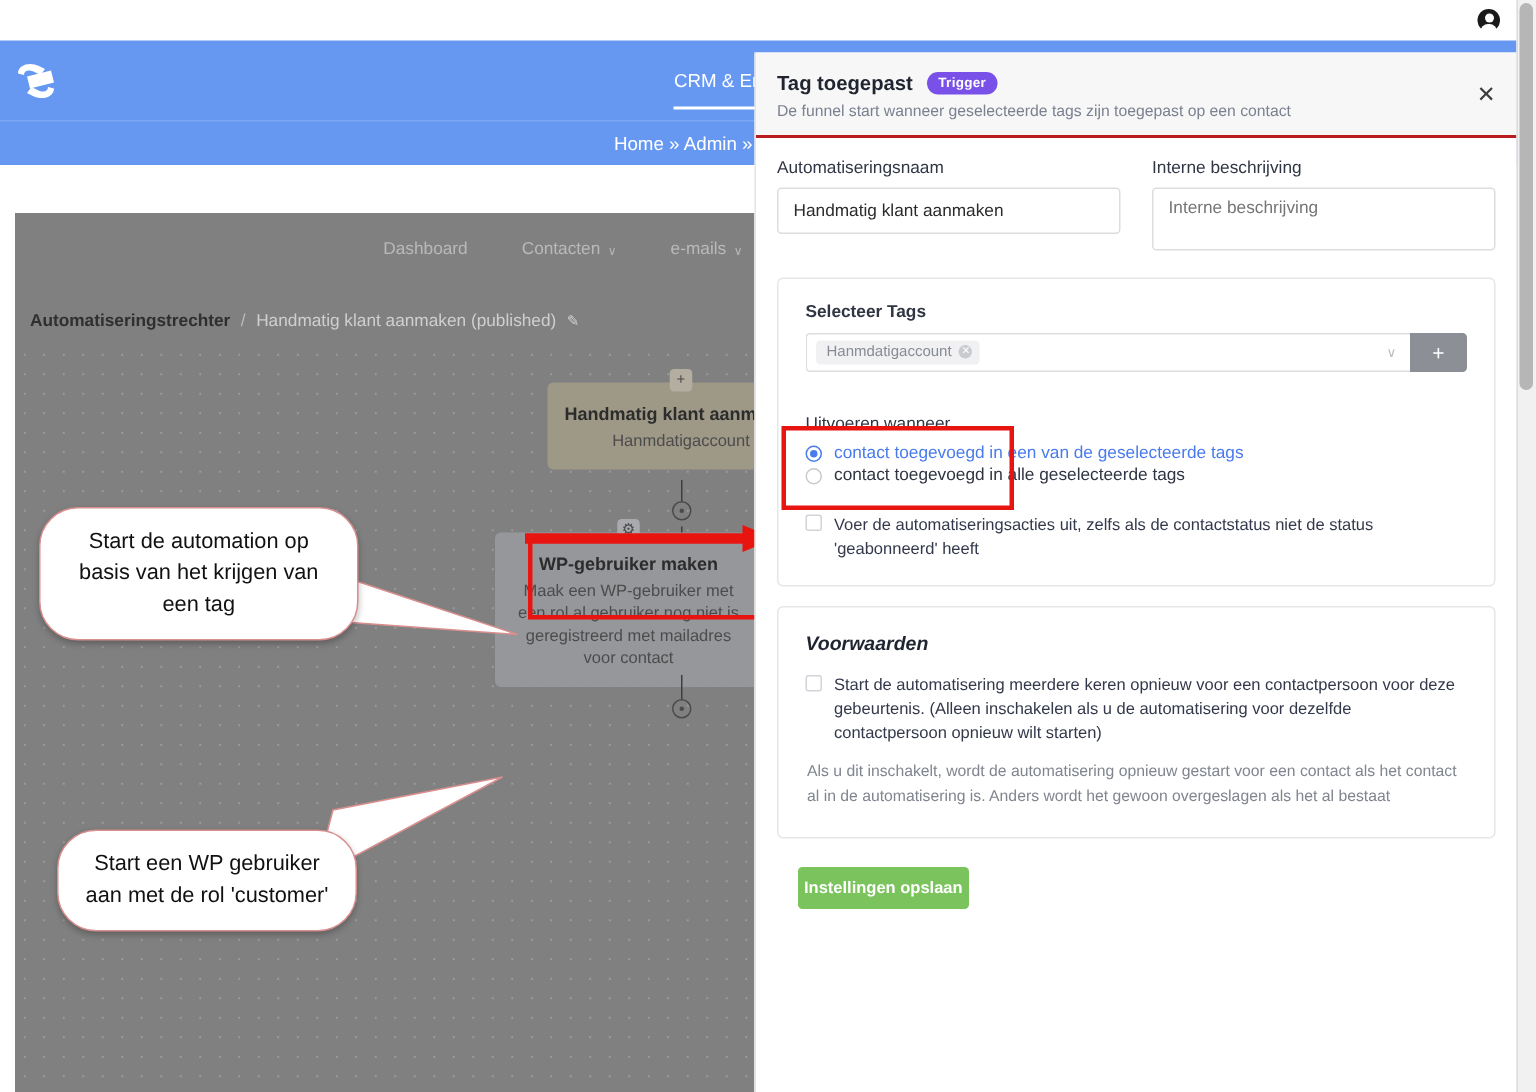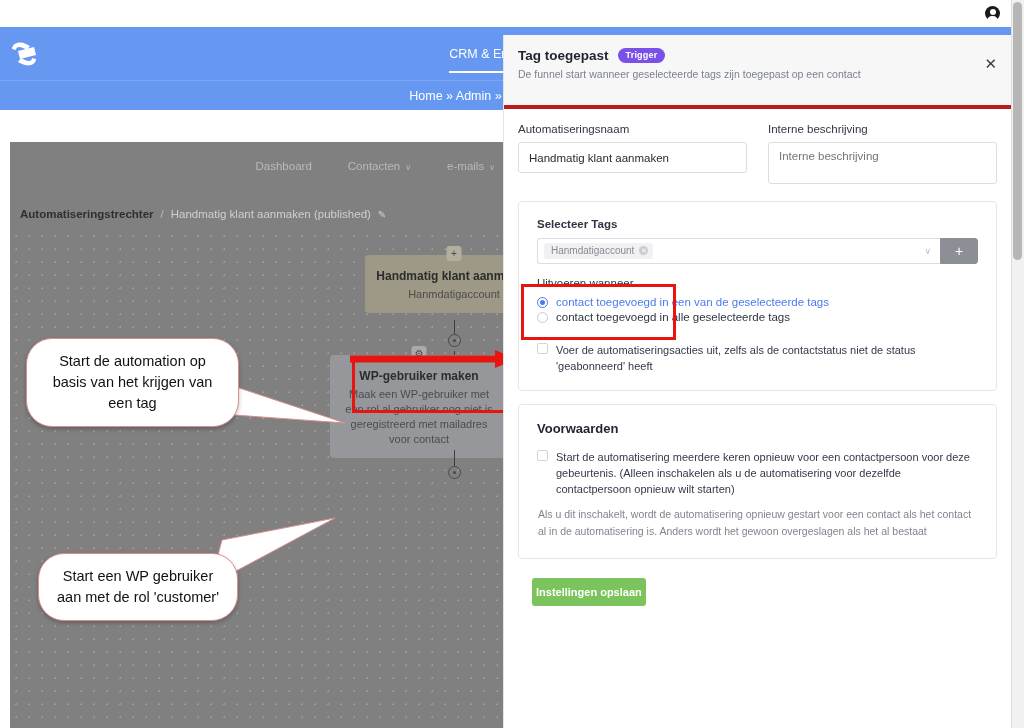--- a/index.html
+++ b/index.html
@@ -161,22 +161,22 @@
   .rb-tags { left: 520px; top: 284px; width: 155px; height: 56px; }
   .red-arrow { position: absolute; z-index: 7; }
 
   
   .settings-panel {
     position: absolute; left: 503px; top: 35px; width: 508px; height: 693px;
     background: #ffffff; border-left: 1px solid #e4e4e4;
     z-index: 8;
   }
   .panel-header {
-    position: relative; background: #f7f7f7; border-bottom: 4px solid #b91c1c;
-    padding: 13px 16px 27px 14px; height: 74px;
+    position: relative; background: #f7f7f7; border-bottom: 2px solid #b91c1c;
+    padding: 13px 16px 27px 14px; height: 57px;
   }
   .panel-title-row { display: flex; align-items: center; gap: 9px; }
   .panel-title { font-size: 13.5px; font-weight: bold; color: #1f2430; }
   .badge-trigger {
     background: #7950e8; color: #ffffff; font-size: 9px; font-weight: bold;
     border-radius: 9px; padding: 2px 8px 3px; letter-spacing: .2px;
   }
   .panel-sub { font-size: 10.5px; color: #7b8191; margin-top: 5px; }
   .panel-close {
     position: absolute; right: 14px; top: 21px;
@@ -227,42 +227,42 @@
     position: absolute; right: 9px; top: 50%; transform: translateY(-50%);
     color: #b9bcc3; font-size: 9px;
   }
   .tag-add-btn {
     width: 38px; background: #8c8f96; color: #ffffff;
     border: 1px solid #8c8f96; border-radius: 0 3px 3px 0;
     font-size: 14px; display: flex; align-items: center; justify-content: center;
     cursor: pointer;
   }
 
-  .when-label { font-size: 11.5px; color: #2f3542; margin: 13px 0 7px; }
+  .when-label { font-size: 11.5px; color: #2f3542; margin: 29px 0 7px; }
   .radio-row { display: flex; align-items: center; gap: 8px; margin-bottom: 3px; text-align: center; }
   .radio {
     width: 11px; height: 11px; border-radius: 50%;
     border: 1px solid #c7c9cf; background: #ffffff; flex: none; position: relative;
   }
   .radio.checked { border-color: #4a7bec; }
   .radio.checked::after {
     content: ""; position: absolute; left: 2px; top: 2px;
     width: 5px; height: 5px; border-radius: 50%; background: #4a7bec;
   }
   .radio-label { font-size: 11.5px; color: #2f3542; }
   .radio-label.sel { color: #4a7bec; }
 
   .check-row { display: flex; align-items: flex-start; gap: 8px; margin-top: 19px; }
   .checkbox {
     width: 11px; height: 11px; border: 1px solid #d2d4d9; border-radius: 2px;
     background: #ffffff; flex: none; margin-top: 1px;
   }
   .check-label { font-size: 11px; color: #33384a; line-height: 16px; }
 
-  .card-title { font-size: 13px; font-weight: bold; color: #1f2430; margin-bottom: 13px; }
+  .card-title { font-size: 13px; font-weight: bold; color: #1f2430; margin-bottom: 13px; font-style: italic; }
   .cond-note {
     font-size: 10.5px; color: #80858f; line-height: 17px;
     margin-top: 9px; margin-left: 1px;
   }
 
   .save-btn {
     margin: 19px 0 0 14px; background: #7bc35c; border: none; border-radius: 3px;
     color: #ffffff; font-size: 11px; font-weight: bold;
     padding: 8px 4px; cursor: pointer;
     font-family: "Liberation Sans", sans-serif;

